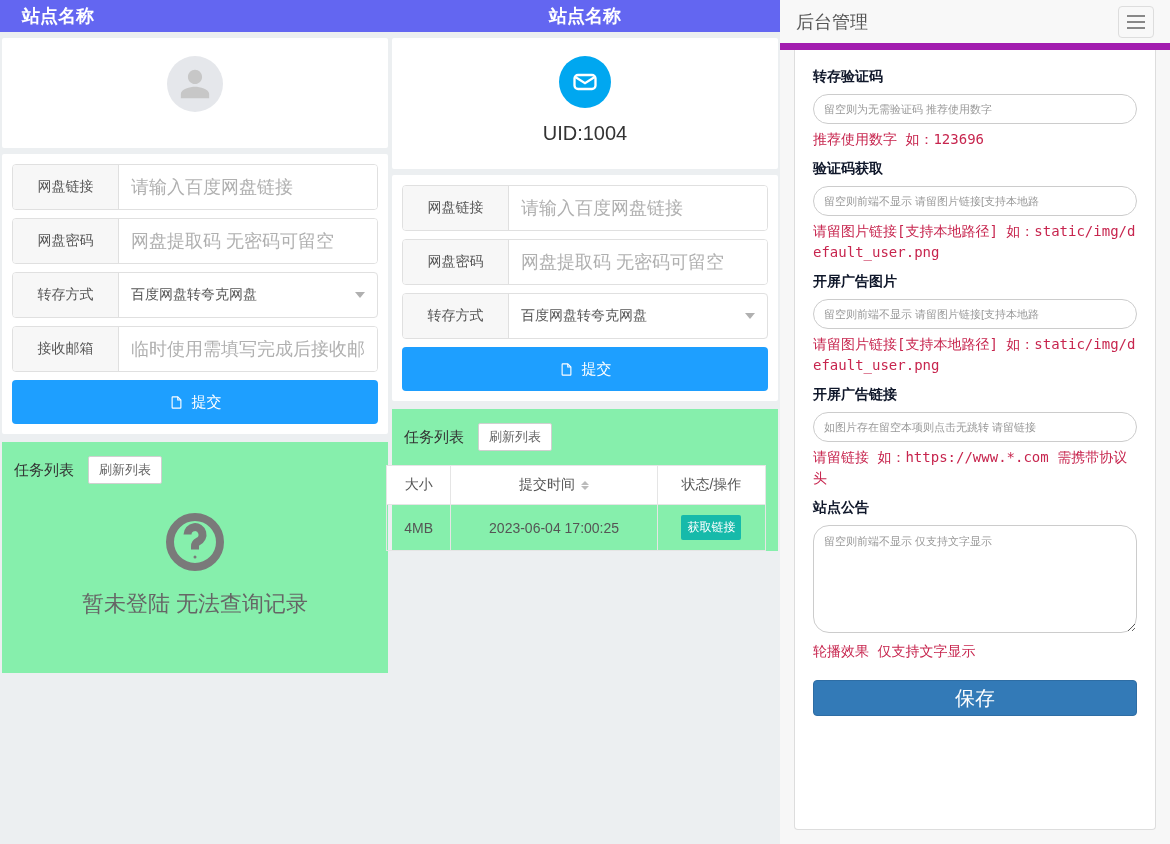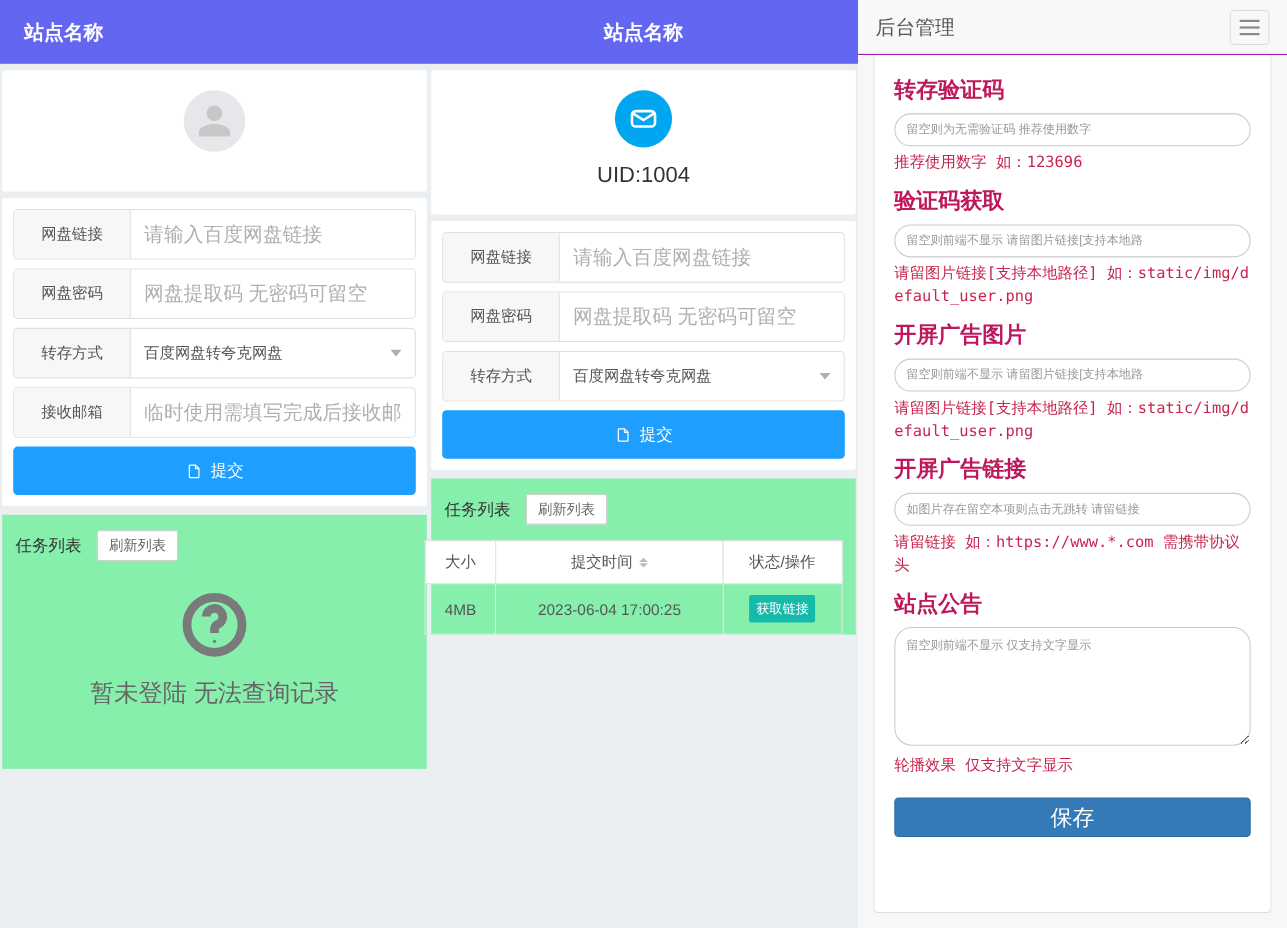--- a/index.html
+++ b/index.html
@@ -4,21 +4,21 @@
 <style>
 * { box-sizing: border-box; margin: 0; padding: 0; }
 body { font-family: -apple-system, "Helvetica Neue", Arial, sans-serif; font-size: 14px; color: #333; background: #fff; }
 .vp { width: 1170px; height: 844px; display: flex; overflow: hidden; }
 .col { position: relative; }
 .col1 { width: 390px; background: #ECEFF1; }
 .col2 { width: 390px; background: #ECEFF1; }
 .col3 { width: 390px; background: #f7f7f7; }
 
 
-.topbar { background: #6366F1; color: #fff; height: 58px; display: flex; align-items: center; padding: 0 22px; font-weight: 600; font-size: 18px; }
+.topbar { background: #6366F1; color: #fff; height: 32px; display: flex; align-items: center; padding: 0 22px; font-weight: 600; font-size: 18px; }
 .card { background: #fff; margin: 6px 2px; border-radius: 2px; }
 .user-card { padding: 18px 0 24px; text-align: center; }
 .avatar { width: 56px; height: 56px; border-radius: 50%; background: #E5E7EB; margin: 0 auto 12px; display: flex; align-items: center; justify-content: center; }
 .avatar svg { width: 34px; height: 34px; fill: #C7C7C7; }
 .uid-bubble { width: 52px; height: 52px; border-radius: 50%; background: #00A7F0; margin: 0 auto 14px; display: flex; align-items: center; justify-content: center; }
 .uid-bubble svg { width: 28px; height: 28px; stroke: #fff; fill: none; stroke-width: 2; }
 .user-title { font-size: 20px; color: #333; }
 .user-sub { font-size: 13px; color: #888; margin-left: 4px; }
 .uid-title { font-size: 20px; color: #333; }
 
@@ -42,27 +42,27 @@
 .tbl { width: 100%; border-collapse: collapse; margin-top: 14px; font-size: 14px; }
 .tbl th, .tbl td { border: 1px solid #E5E5E5; padding: 10px 8px; text-align: center; color: #555; font-weight: 400; }
 .tbl th { background: #fff; }
 .sort { display: inline-flex; flex-direction: column; margin-left: 6px; gap: 1px; vertical-align: middle; }
 .sort i { width: 0; height: 0; border-left: 4px solid transparent; border-right: 4px solid transparent; }
 .sort .u { border-bottom: 4px solid #BBB; }
 .sort .d { border-top: 4px solid #BBB; }
 .badge-green { display: inline-block; background: #16BAAA; color: #fff; font-size: 12px; padding: 4px 6px; border-radius: 2px; }
 
 
-.admin-top { height: 50px; background: #F8F8F8; border-bottom: 1px solid #a21caf; display: flex; align-items: center; justify-content: space-between; padding: 0 16px; text-align: center; }
+.admin-top { height: 50px; background: #F8F8F8; border-bottom: 7px solid #a21caf; display: flex; align-items: center; justify-content: space-between; padding: 0 16px; text-align: center; }
 .admin-title { font-size: 18px; color: #555; }
 .burger { width: 36px; height: 32px; border: 1px solid #DDD; border-radius: 4px; display: flex; flex-direction: column; align-items: center; justify-content: center; gap: 4px; cursor: pointer; }
 .burger i { width: 18px; height: 2px; background: #888; display: block; }
 .panel { margin: 0 14px 14px; border: 1px solid #DDD; border-top: 0; border-radius: 0 0 4px 4px; padding: 8px 18px 22px; background: #fff; overflow: hidden; height: 780px; }
 .fg { margin-bottom: 6px; }
-.fg-label { font-weight: 700; color: #be185d; font-size: 20px; margin: 10px 0 8px; display: block; }
+.fg-label { font-weight: 700; color: #0f172a; font-size: 14px; margin: 10px 0 8px; display: block; }
 .fg input, .fg textarea { width: 100%; border: 1px solid #CCC; border-radius: 16px; padding: 8px 10px; font-size: 11px; color: #555; outline: 0; }
 .fg input::placeholder, .fg textarea::placeholder { color: #999; }
 .fg textarea { height: 108px; resize: vertical; font-family: inherit; }
 .help { color: #C7254E; font-family: Menlo, Consolas, monospace; font-size: 14px; margin-top: 5px; line-height: 1.5; word-break: break-all; }
 .save { width: 100%; background: #337AB7; color: #fff; border: 1px solid #2E6DA4; border-radius: 4px; height: 36px; display: flex; align-items: center; justify-content: center; cursor: pointer; font-size: 20px; margin-top: 18px; }
 
 
 .col2 .tbl { margin-left: -18px; width: calc(100% + 18px); }
 </style>
 </head>

